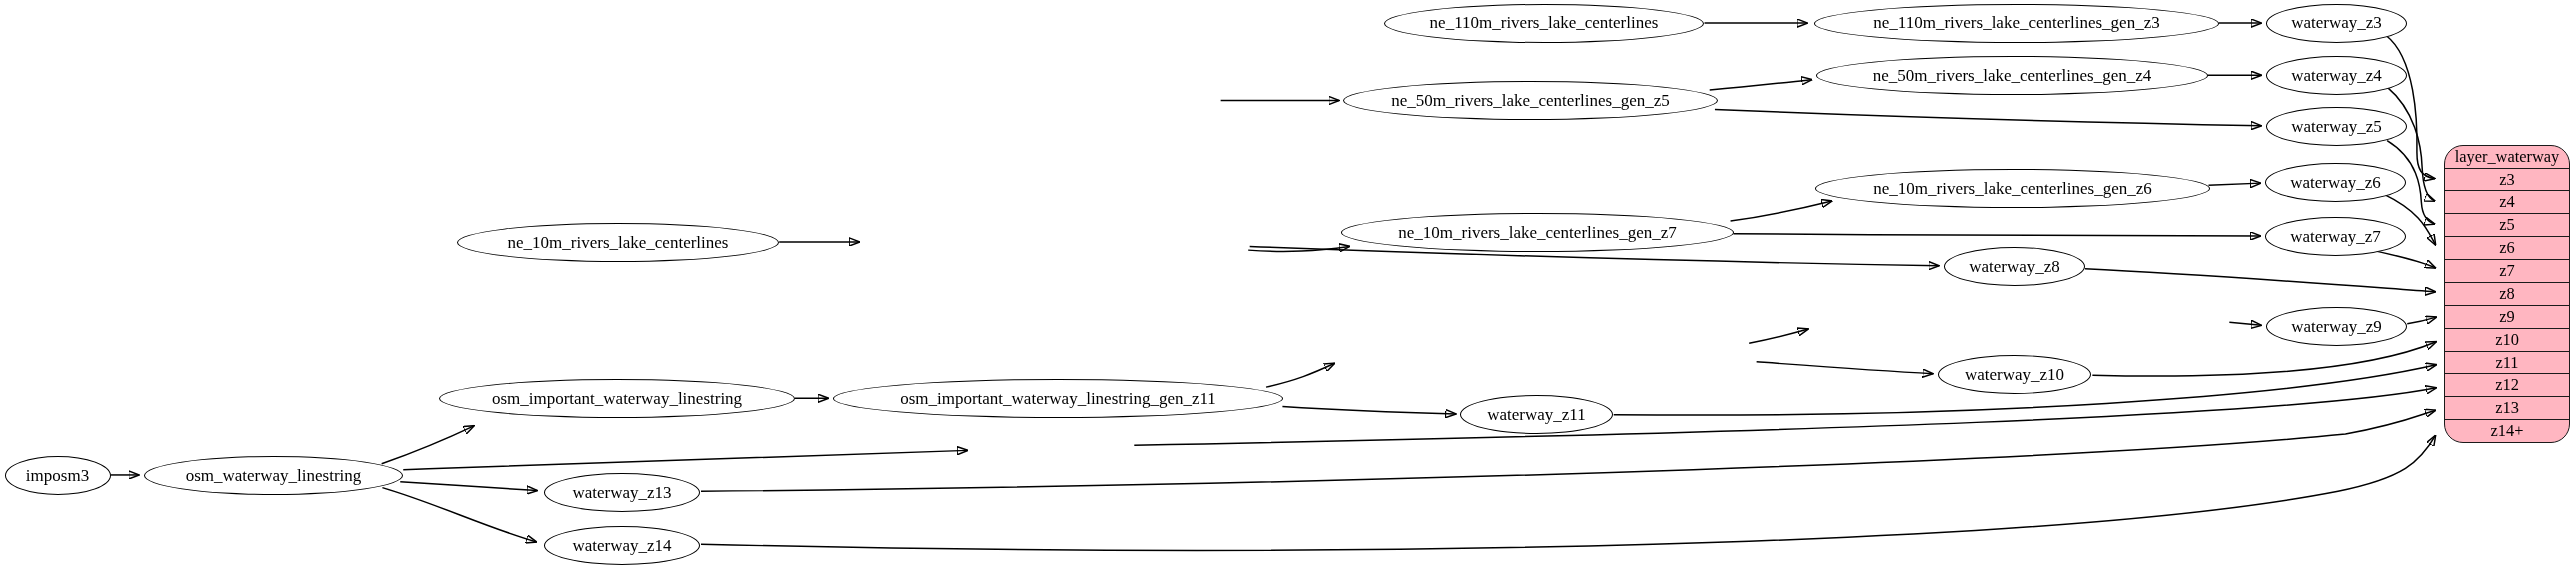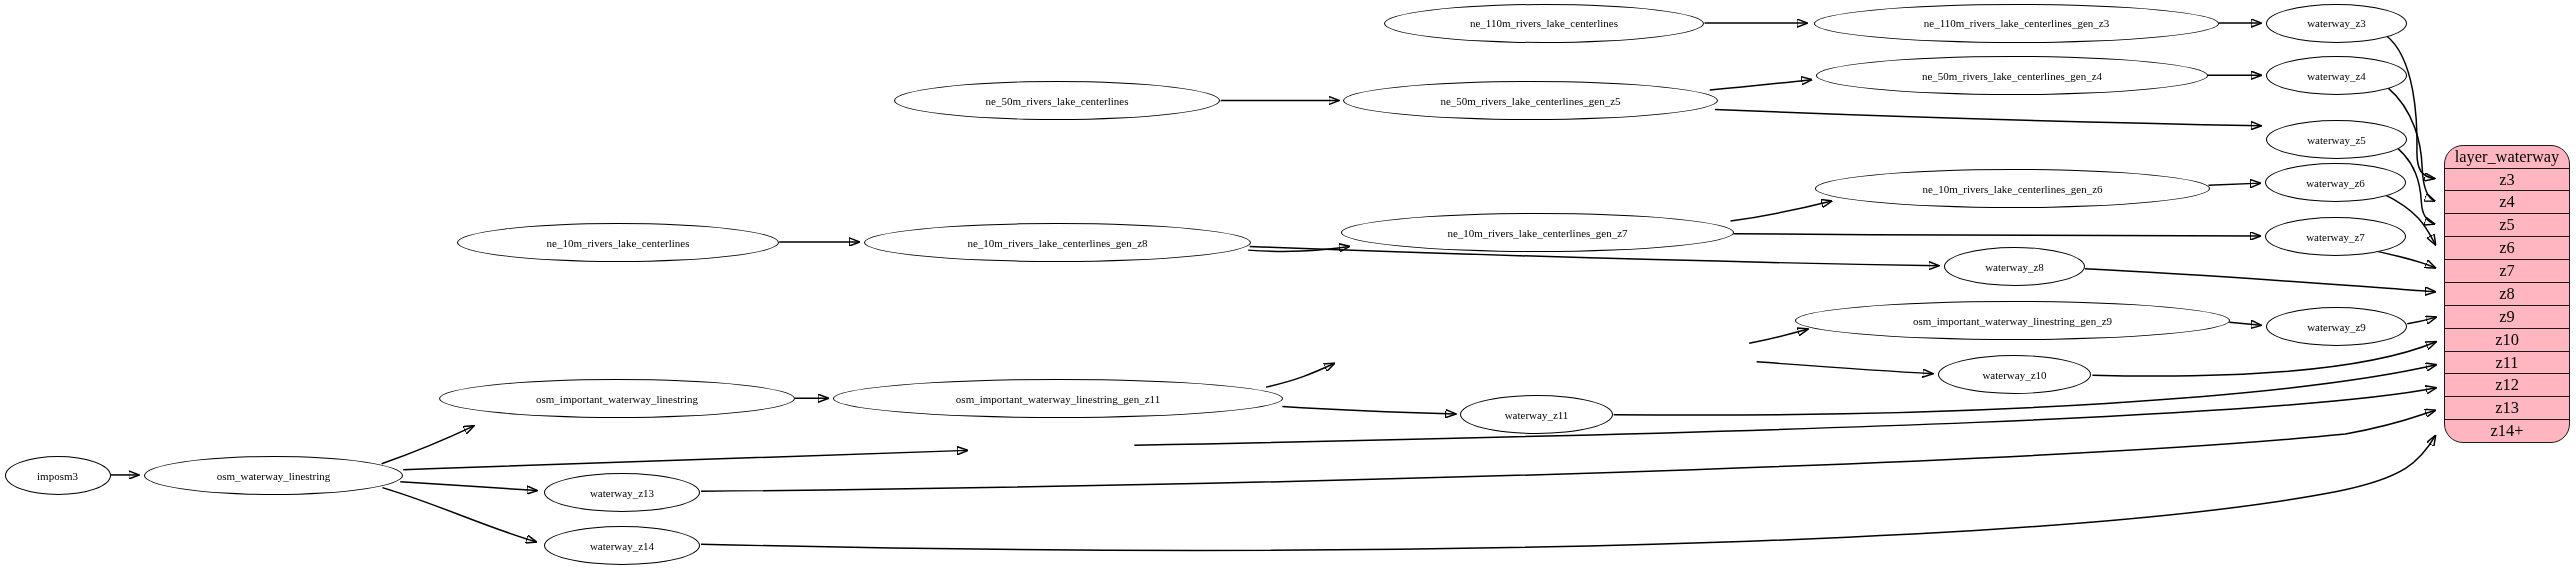--- a/index.html
+++ b/index.html
@@ -23,21 +23,21 @@
     stroke-width: 2;
   }
   .node {
     position: absolute;
     height: 39px;
     box-sizing: border-box;
     border: 1.5px solid #000000;
     border-radius: 50%;
     background: #ffffff;
     color: #000000;
-    font-size: 11px;
+    font-size: 17px;
     display: flex;
     align-items: center;
     justify-content: center;
     white-space: nowrap;
   }
   .layer-table {
     position: absolute;
     left: 2444px;
     top: 145px;
     width: 126px;
@@ -115,35 +115,32 @@
     <path marker-end="url(#arrow)" d="M2324,297 C2380,289 2420,280 2460,270"></path>
     <path marker-end="url(#arrow)" d="M2328,314 C2570,316 2830,317 3036,317"></path>
     <path marker-end="url(#arrow)" d="M2966,249 L3036,246"></path>
   </svg>
 
   <div class="node" style="left:4.5px;top:456px;width:106px">imposm3</div>
   <div class="node" style="left:144px;top:456px;width:259px">osm_waterway_linestring</div>
   <div class="node" style="left:1384px;top:3.7px;width:320px">ne_110m_rivers_lake_centerlines</div>
   <div class="node" style="left:1814px;top:3.7px;width:405px">ne_110m_rivers_lake_centerlines_gen_z3</div>
   <div class="node" style="left:2266px;top:3.7px;width:141px">waterway_z3</div>
-  <div class="node" style="left:894px;top:81px;width:326px">ne_50m_rivers_lake_centerlines</div>
   <div class="node" style="left:1343px;top:81px;width:375px">ne_50m_rivers_lake_centerlines_gen_z5</div>
   <div class="node" style="left:1816px;top:56px;width:392px">ne_50m_rivers_lake_centerlines_gen_z4</div>
   <div class="node" style="left:2266px;top:56px;width:141px">waterway_z4</div>
-  <div class="node" style="left:2266px;top:120px;width:141px">waterway_z5</div>
+  <div class="node" style="left:2266px;top:107px;width:141px">waterway_z5</div>
   <div class="node" style="left:457px;top:223px;width:322px">ne_10m_rivers_lake_centerlines</div>
-  <div class="node" style="left:864px;top:223px;width:387px">ne_10m_rivers_lake_centerlines_gen_z8</div>
   <div class="node" style="left:1341px;top:213px;width:393px">ne_10m_rivers_lake_centerlines_gen_z7</div>
   <div class="node" style="left:1815px;top:169px;width:395px">ne_10m_rivers_lake_centerlines_gen_z6</div>
   <div class="node" style="left:2265px;top:163px;width:141px">waterway_z6</div>
   <div class="node" style="left:2265px;top:217px;width:141px">waterway_z7</div>
   <div class="node" style="left:1944px;top:247px;width:141px">waterway_z8</div>
   <div class="node" style="left:439px;top:379px;width:356px">osm_important_waterway_linestring</div>
   <div class="node" style="left:833px;top:379px;width:450px">osm_important_waterway_linestring_gen_z11</div>
-  <div class="node" style="left:1795px;top:301px;width:435px">osm_important_waterway_linestring_gen_z9</div>
   <div class="node" style="left:2266px;top:307px;width:141px">waterway_z9</div>
   <div class="node" style="left:1938px;top:355px;width:153px">waterway_z10</div>
   <div class="node" style="left:1460px;top:395px;width:153px">waterway_z11</div>
   <div class="node" style="left:544px;top:473px;width:156px">waterway_z13</div>
   <div class="node" style="left:544px;top:526px;width:156px">waterway_z14</div>
 
   <div class="layer-table">
     <div class="t-title">layer_waterway</div>
     <div class="t-row">z3</div>
     <div class="t-row">z4</div>

